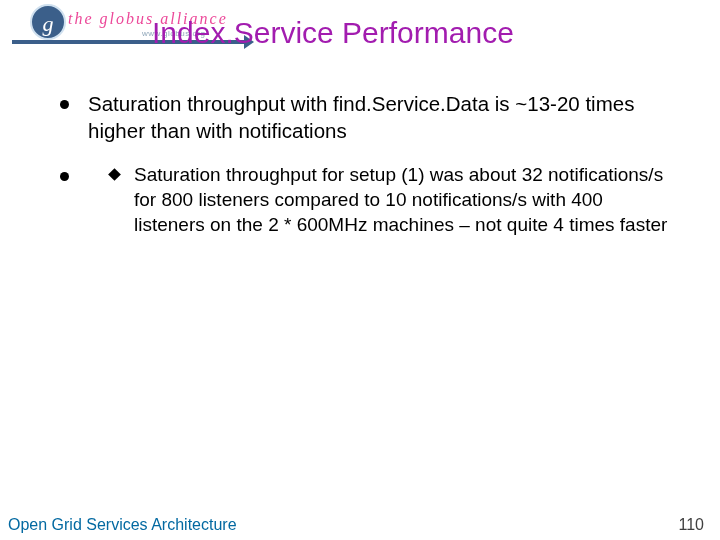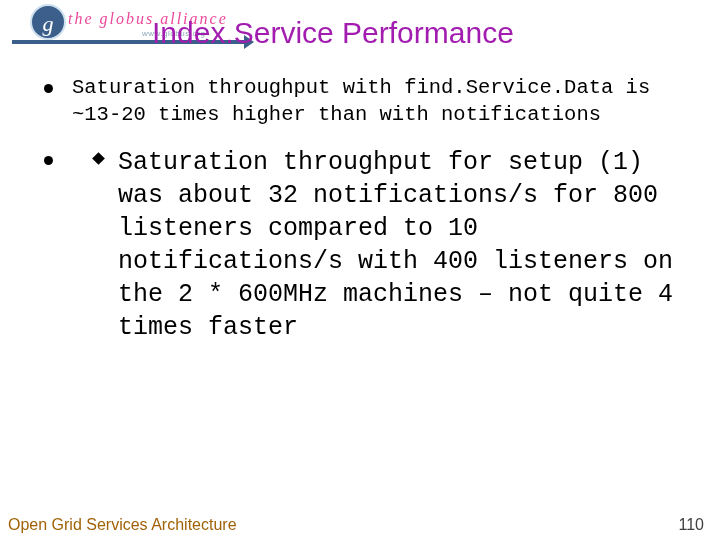--- a/index.html
+++ b/index.html
@@ -80,23 +80,22 @@
     color: #a21caf;
   }
   .content {
     position: absolute;
     top: 74px;
     left: 36px;
     right: 30px;
   }
   ul.main {
     list-style: none;
-    margin: 0;
+    margin: 16px;
     padding: 0;
-    font-family: Liberation Mono, monospace;
   }
   ul.main > li {
     position: relative;
     padding-left: 36px;
     font-size: 20.5px;
     line-height: 1.32;
     margin-bottom: 18px;
   }
   ul.main > li::before {
     content: "";
@@ -109,39 +108,39 @@
     border-radius: 50%;
   }
   ul.sub {
     list-style: none;
     margin: 10px 0 0 0;
     padding: 0;
   }
   ul.sub > li {
     position: relative;
     padding-left: 46px;
-    font-size: 25px;
+    font-size: 19px;
     line-height: 1.32;
   }
   ul.sub > li::before {
     content: "";
     position: absolute;
     left: 22px;
     top: 8px;
     width: 9px;
     height: 9px;
     background: #000;
     transform: rotate(45deg);
   }
   .footer-left {
     position: absolute;
     left: 8px;
     bottom: 6px;
     font-size: 16px;
-    color: #a16207;
+    color: #0369a1;
   }
   .footer-right {
     position: absolute;
     right: 16px;
     bottom: 6px;
     font-size: 16px;
     color: #404040;
   }
 </style>
 </head>

